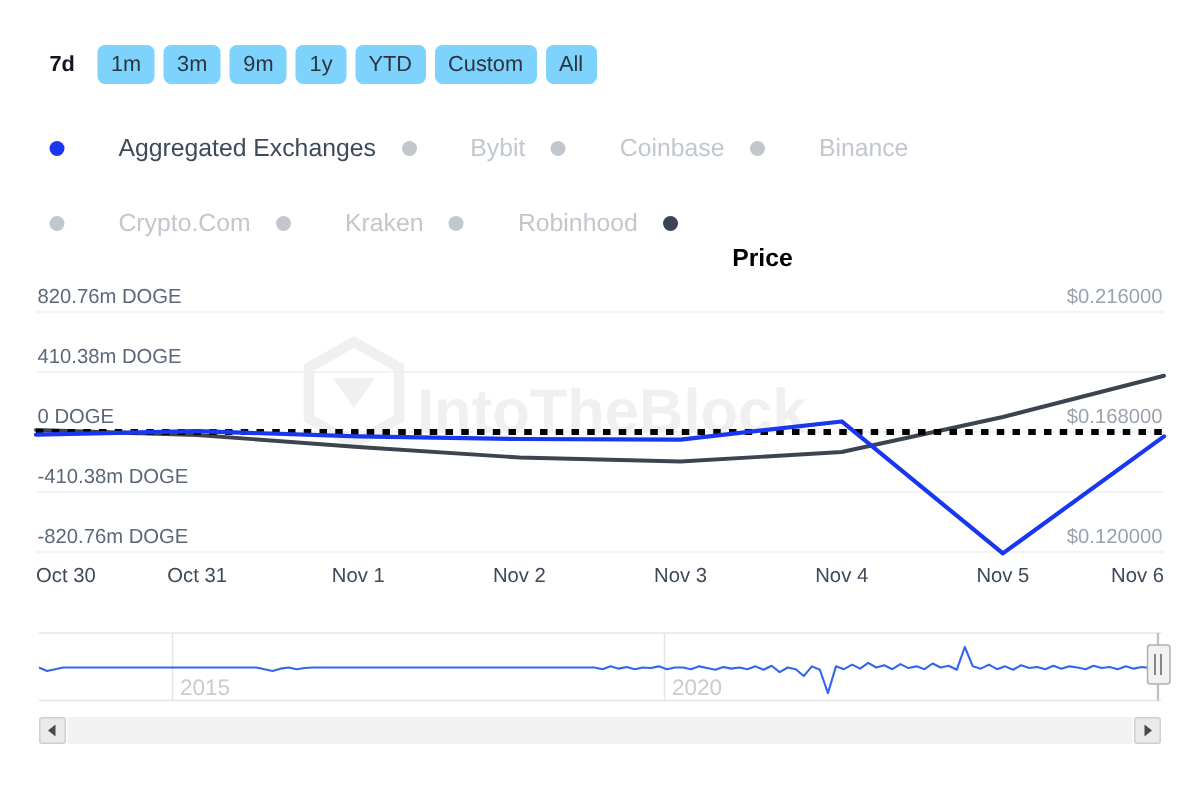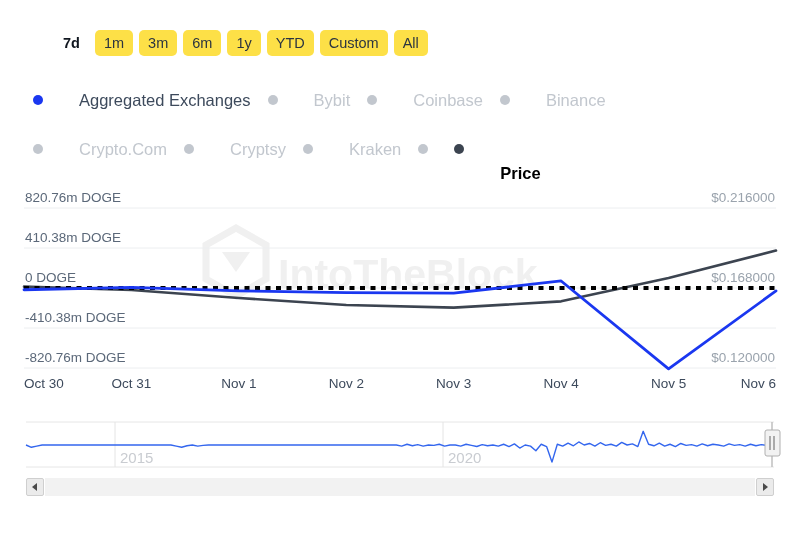--- a/index.html
+++ b/index.html
@@ -16,27 +16,27 @@
     position: relative;
   }
 
   
   .range-bar {
     position: absolute;
     left: 0; top: 26px;
     width: 800px; height: 34px;
     display: flex;
     align-items: center;
-    padding-left: 54px;
+    padding-left: 24px;
     box-sizing: border-box;
   }
   .range-btn {
     font-size: 14.5px;
     color: #2b3440;
-    background: #fde047;
+    background: #7dd3fc;
     border: none;
     border-radius: 5px;
     padding: 6px 9px;
     margin-right: 6px;
     line-height: 1;
     cursor: pointer;
     font-family: "Liberation Sans", sans-serif;
     white-space: nowrap;
   }
   .range-btn.selected {
@@ -138,21 +138,21 @@
     cursor: pointer;
   }
 </style>
 </head>
 <body>
 
 <div class="range-bar">
     <button class="range-btn selected">7d</button>
     <button class="range-btn">1m</button>
     <button class="range-btn">3m</button>
-    <button class="range-btn">6m</button>
+    <button class="range-btn">9m</button>
     <button class="range-btn">1y</button>
     <button class="range-btn">YTD</button>
     <button class="range-btn">Custom</button>
     <button class="range-btn">All</button>
   </div>
 
 <div class="legend"><span class="legend-item on">
       <span class="legend-dot" style="background: rgb(26, 55, 240);"></span>
       <span class="legend-label">Aggregated Exchanges</span>
     </span><span class="legend-item off">
@@ -162,26 +162,24 @@
       <span class="legend-dot" style="background: rgb(194, 199, 206);"></span>
       <span class="legend-label">Coinbase</span>
     </span><span class="legend-item off">
       <span class="legend-dot" style="background: rgb(194, 199, 206);"></span>
       <span class="legend-label">Binance</span>
     </span><span class="legend-item off">
       <span class="legend-dot" style="background: rgb(194, 199, 206);"></span>
       <span class="legend-label">Crypto.Com</span>
     </span><span class="legend-item off">
       <span class="legend-dot" style="background: rgb(194, 199, 206);"></span>
-      <span class="legend-label">Cryptsy</span>
-    </span><span class="legend-item off">
-      <span class="legend-dot" style="background: rgb(194, 199, 206);"></span>
       <span class="legend-label">Kraken</span>
     </span><span class="legend-item off">
       <span class="legend-dot" style="background: rgb(194, 199, 206);"></span>
+      <span class="legend-label">Robinhood</span>
     </span><span class="legend-item on price">
       <span class="legend-dot" style="background: rgb(60, 68, 80);"></span>
       <span class="legend-label">Price</span>
     </span></div>
 
 <div class="chart">
   <svg width="800" height="235">
     <g>
       <g transform="translate(206,68)" opacity="1">
         <path d="M30 0 L60 17 L60 51 L30 68 L0 51 L0 17 Z" fill="none" stroke="#f0f0f0" stroke-width="7"></path>

